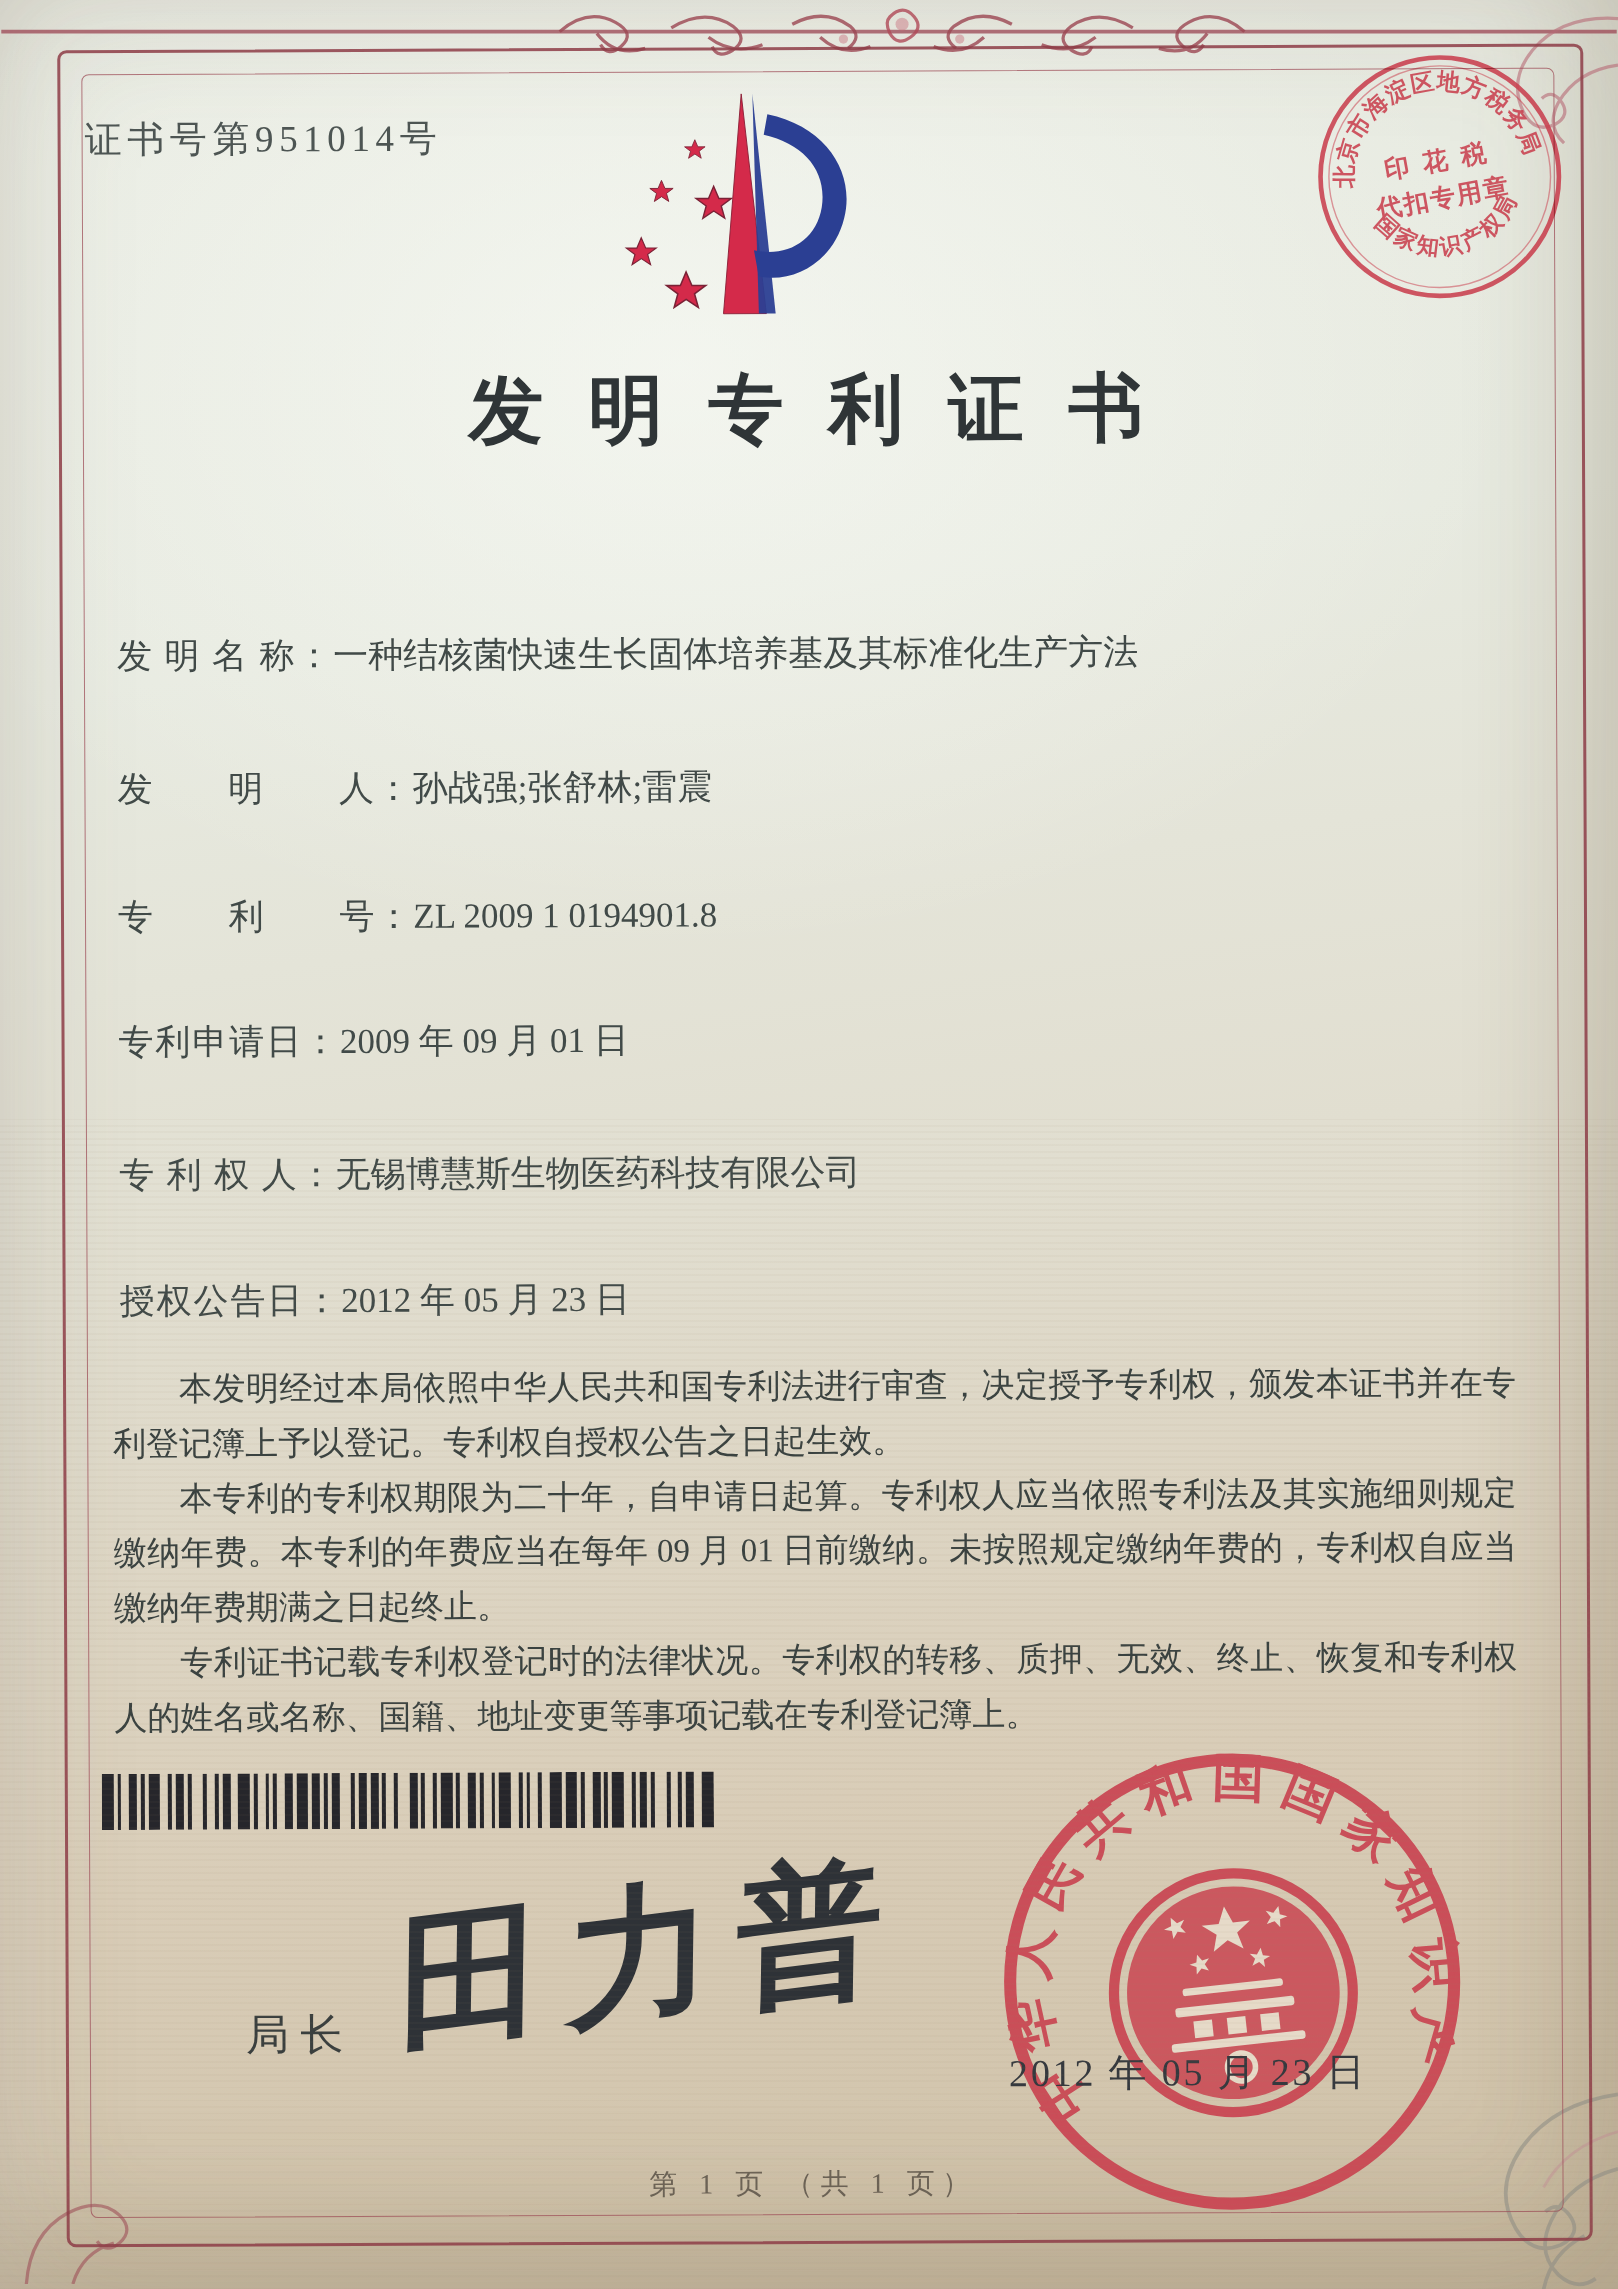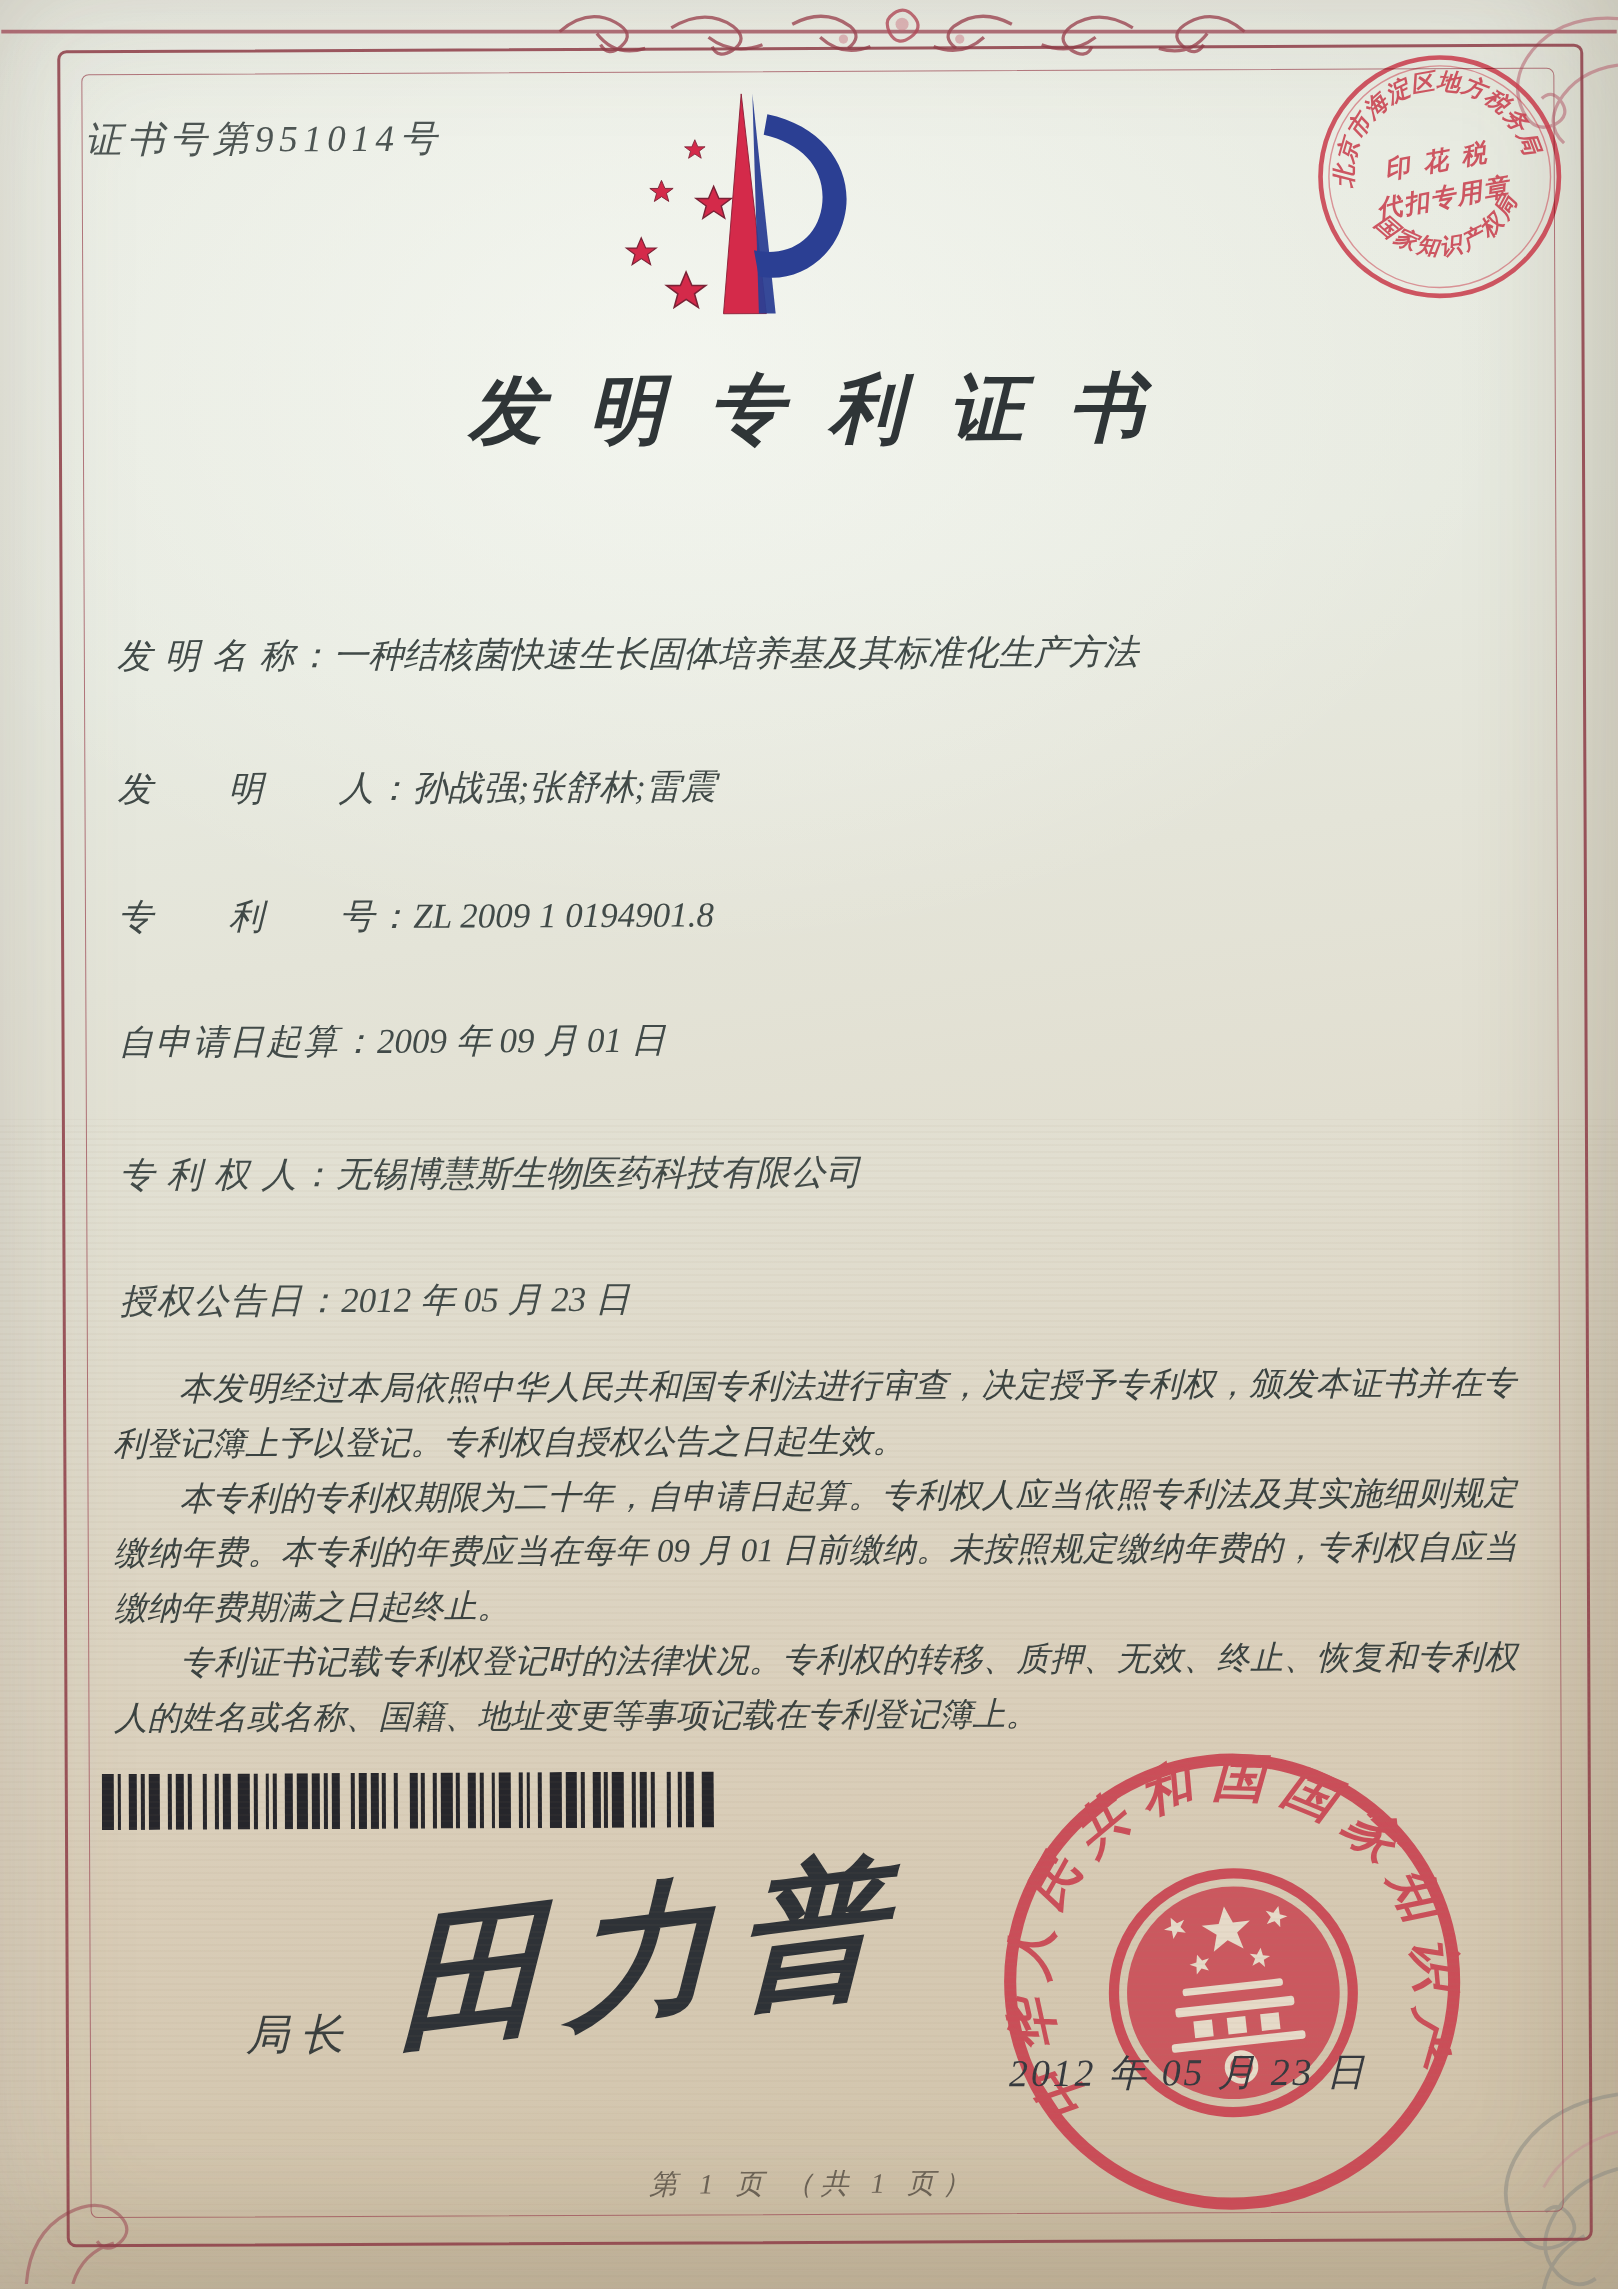--- a/index.html
+++ b/index.html
@@ -5,21 +5,20 @@
   html,body{margin:0;padding:0;background:#20201e;}
   .paper{
     position:relative;width:1618px;height:2290px;overflow:hidden;
     font-family:"Liberation Serif","DejaVu Serif",serif;
     background:
       radial-gradient(ellipse 1212px 839px at 42% 16%, rgba(252,254,250,0.55), rgba(252,254,250,0) 70%),
       linear-gradient(172deg,#e9ece3 0%,#e7eae0 28%,#e1ded0 52%,#d9cdb8 76%,#cdbfa5 100%);
     box-shadow: inset 0 0 140px rgba(105,92,66,0.20),
                 inset -42px -65px 121px rgba(120,100,70,0.16),
                 inset 33px 23px 84px rgba(255,255,255,0.22);
-    font-style: italic;
   }
   .content{position:absolute;inset:0;transform:rotate(-0.25deg);}
   
   .frame-outer{position:absolute;left:62px;top:47px;width:1520px;height:2191px;
     border:3.7px solid #8d3c47;border-radius:9.3px;opacity:.85;}
   .frame-inner{position:absolute;left:86px;top:71px;width:1471px;height:2142px;
     border:1.9px solid #9d4e58;border-radius:7.5px;opacity:.75;}
   .ornament{position:absolute;pointer-events:none;}
   
   .cert-no{position:absolute;left:89px;top:112px;font-size:37px;letter-spacing:5.6px;color:#4d5553;}
@@ -135,21 +134,21 @@
         <text x="166" y="150" text-anchor="middle" font-size="27" font-weight="bold" letter-spacing="4">印 花 税</text>
         <text x="166" y="190" text-anchor="middle" font-size="27" font-weight="bold" letter-spacing="2">代扣专用章</text>
       </g>
     </svg>
 
     <div class="title">发明专利证书</div>
 
     <div class="field f0"><span class="lab">发 明 名 称：</span><span class="val">一种结核菌快速生长固体培养基及其标准化生产方法</span></div>
     <div class="field f1"><span class="lab">发　　明　　人：</span><span class="val">孙战强;张舒林;雷震</span></div>
     <div class="field f2"><span class="lab">专　　利　　号：</span><span class="val">ZL 2009 1 0194901.8</span></div>
-    <div class="field f3"><span class="lab">自申请日起算：</span><span class="val">2009 年 09 月 01 日</span></div>
+    <div class="field f3"><span class="lab">专利申请日：</span><span class="val">2009 年 09 月 01 日</span></div>
     <div class="field f4"><span class="lab">专 利 权 人：</span><span class="val">无锡博慧斯生物医药科技有限公司</span></div>
     <div class="field f5"><span class="lab">授权公告日：</span><span class="val">2012 年 05 月 23 日</span></div>
 
     <div class="paras">
       <p>本发明经过本局依照中华人民共和国专利法进行审查，决定授予专利权，颁发本证书并在专利登记簿上予以登记。专利权自授权公告之日起生效。</p>
       <p>本专利的专利权期限为二十年，自申请日起算。专利权人应当依照专利法及其实施细则规定缴纳年费。本专利的年费应当在每年 09 月 01 日前缴纳。未按照规定缴纳年费的，专利权自应当缴纳年费期满之日起终止。</p>
       <p>专利证书记载专利权登记时的法律状况。专利权的转移、质押、无效、终止、恢复和专利权人的姓名或名称、国籍、地址变更等事项记载在专利登记簿上。</p>
     </div>
 
     <div class="barcode"><i style="width:11.7px;background:#26262b"></i><i style="width:3.9px;background:transparent"></i><i style="width:3.9px;background:#26262b"></i><i style="width:7.8px;background:transparent"></i><i style="width:7.8px;background:#26262b"></i><i style="width:3.9px;background:transparent"></i><i style="width:3.9px;background:#26262b"></i><i style="width:3.9px;background:transparent"></i><i style="width:11.7px;background:#26262b"></i><i style="width:7.8px;background:transparent"></i><i style="width:3.9px;background:#26262b"></i><i style="width:3.9px;background:transparent"></i><i style="width:7.8px;background:#26262b"></i><i style="width:3.9px;background:transparent"></i><i style="width:3.9px;background:#26262b"></i><i style="width:11.7px;background:transparent"></i><i style="width:3.9px;background:#26262b"></i><i style="width:7.8px;background:transparent"></i><i style="width:3.9px;background:#26262b"></i><i style="width:3.9px;background:transparent"></i><i style="width:7.8px;background:#26262b"></i><i style="width:7.8px;background:transparent"></i><i style="width:11.7px;background:#26262b"></i><i style="width:3.9px;background:transparent"></i><i style="width:3.9px;background:#26262b"></i><i style="width:7.8px;background:transparent"></i><i style="width:3.9px;background:#26262b"></i><i style="width:3.9px;background:transparent"></i><i style="width:3.9px;background:#26262b"></i><i style="width:7.8px;background:transparent"></i><i style="width:7.8px;background:#26262b"></i><i style="width:3.9px;background:transparent"></i><i style="width:11.7px;background:#26262b"></i><i style="width:3.9px;background:transparent"></i><i style="width:7.8px;background:#26262b"></i><i style="width:3.9px;background:transparent"></i><i style="width:3.9px;background:#26262b"></i><i style="width:3.9px;background:transparent"></i><i style="width:7.8px;background:#26262b"></i><i style="width:11.7px;background:transparent"></i><i style="width:3.9px;background:#26262b"></i><i style="width:3.9px;background:transparent"></i><i style="width:7.8px;background:#26262b"></i><i style="width:3.9px;background:transparent"></i><i style="width:7.8px;background:#26262b"></i><i style="width:3.9px;background:transparent"></i><i style="width:3.9px;background:#26262b"></i><i style="width:7.8px;background:transparent"></i><i style="width:3.9px;background:#26262b"></i><i style="width:11.7px;background:transparent"></i><i style="width:7.8px;background:#26262b"></i><i style="width:3.9px;background:transparent"></i><i style="width:3.9px;background:#26262b"></i><i style="width:7.8px;background:transparent"></i><i style="width:3.9px;background:#26262b"></i><i style="width:3.9px;background:transparent"></i><i style="width:11.7px;background:#26262b"></i><i style="width:3.9px;background:transparent"></i><i style="width:3.9px;background:#26262b"></i><i style="width:7.8px;background:transparent"></i><i style="width:7.8px;background:#26262b"></i><i style="width:3.9px;background:transparent"></i><i style="width:3.9px;background:#26262b"></i><i style="width:7.8px;background:transparent"></i><i style="width:3.9px;background:#26262b"></i><i style="width:3.9px;background:transparent"></i><i style="width:11.7px;background:#26262b"></i><i style="width:7.8px;background:transparent"></i><i style="width:3.9px;background:#26262b"></i><i style="width:3.9px;background:transparent"></i><i style="width:3.9px;background:#26262b"></i><i style="width:7.8px;background:transparent"></i><i style="width:3.9px;background:#26262b"></i><i style="width:7.8px;background:transparent"></i><i style="width:11.7px;background:#26262b"></i><i style="width:3.9px;background:transparent"></i><i style="width:11.7px;background:#26262b"></i><i style="width:3.9px;background:transparent"></i><i style="width:3.9px;background:#26262b"></i><i style="width:7.8px;background:transparent"></i><i style="width:7.8px;background:#26262b"></i><i style="width:3.9px;background:transparent"></i><i style="width:3.9px;background:#26262b"></i><i style="width:3.9px;background:transparent"></i><i style="width:11.7px;background:#26262b"></i><i style="width:7.8px;background:transparent"></i><i style="width:3.9px;background:#26262b"></i><i style="width:3.9px;background:transparent"></i><i style="width:7.8px;background:#26262b"></i><i style="width:3.9px;background:transparent"></i><i style="width:3.9px;background:#26262b"></i><i style="width:11.7px;background:transparent"></i><i style="width:3.9px;background:#26262b"></i><i style="width:7.8px;background:transparent"></i><i style="width:3.9px;background:#26262b"></i><i style="width:3.9px;background:transparent"></i><i style="width:7.8px;background:#26262b"></i><i style="width:7.8px;background:transparent"></i><i style="width:11.7px;background:#26262b"></i></div>

